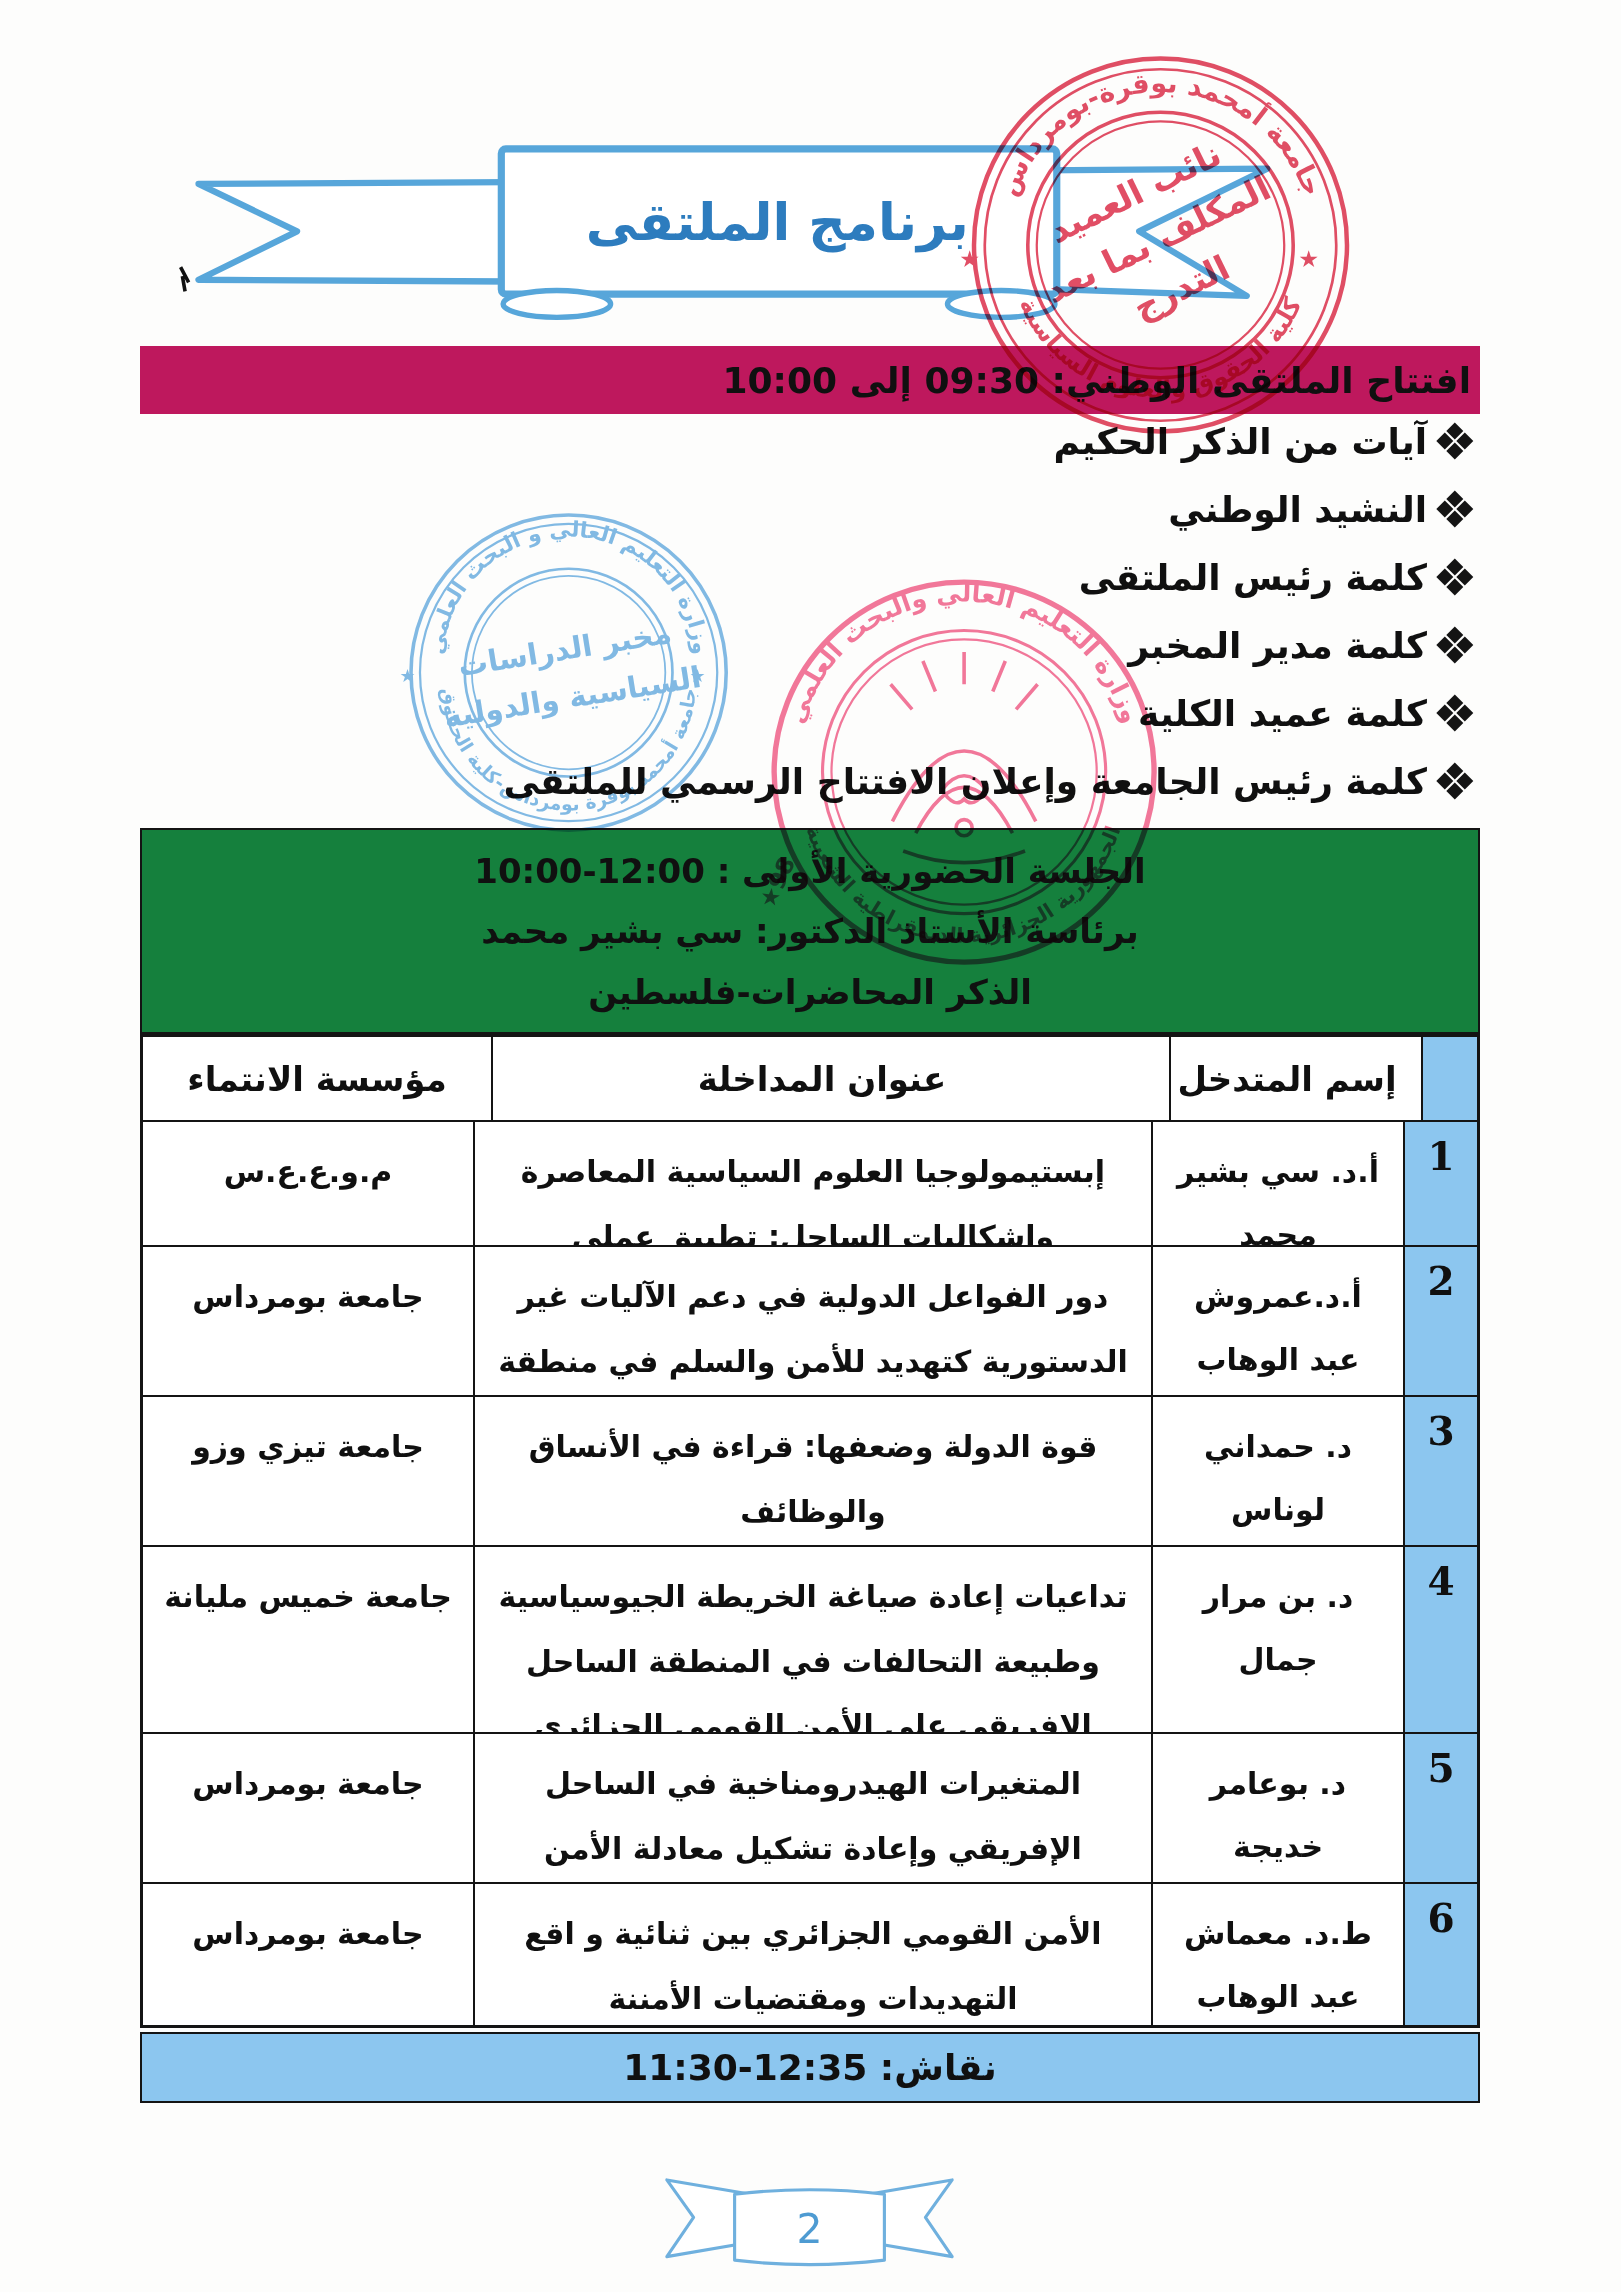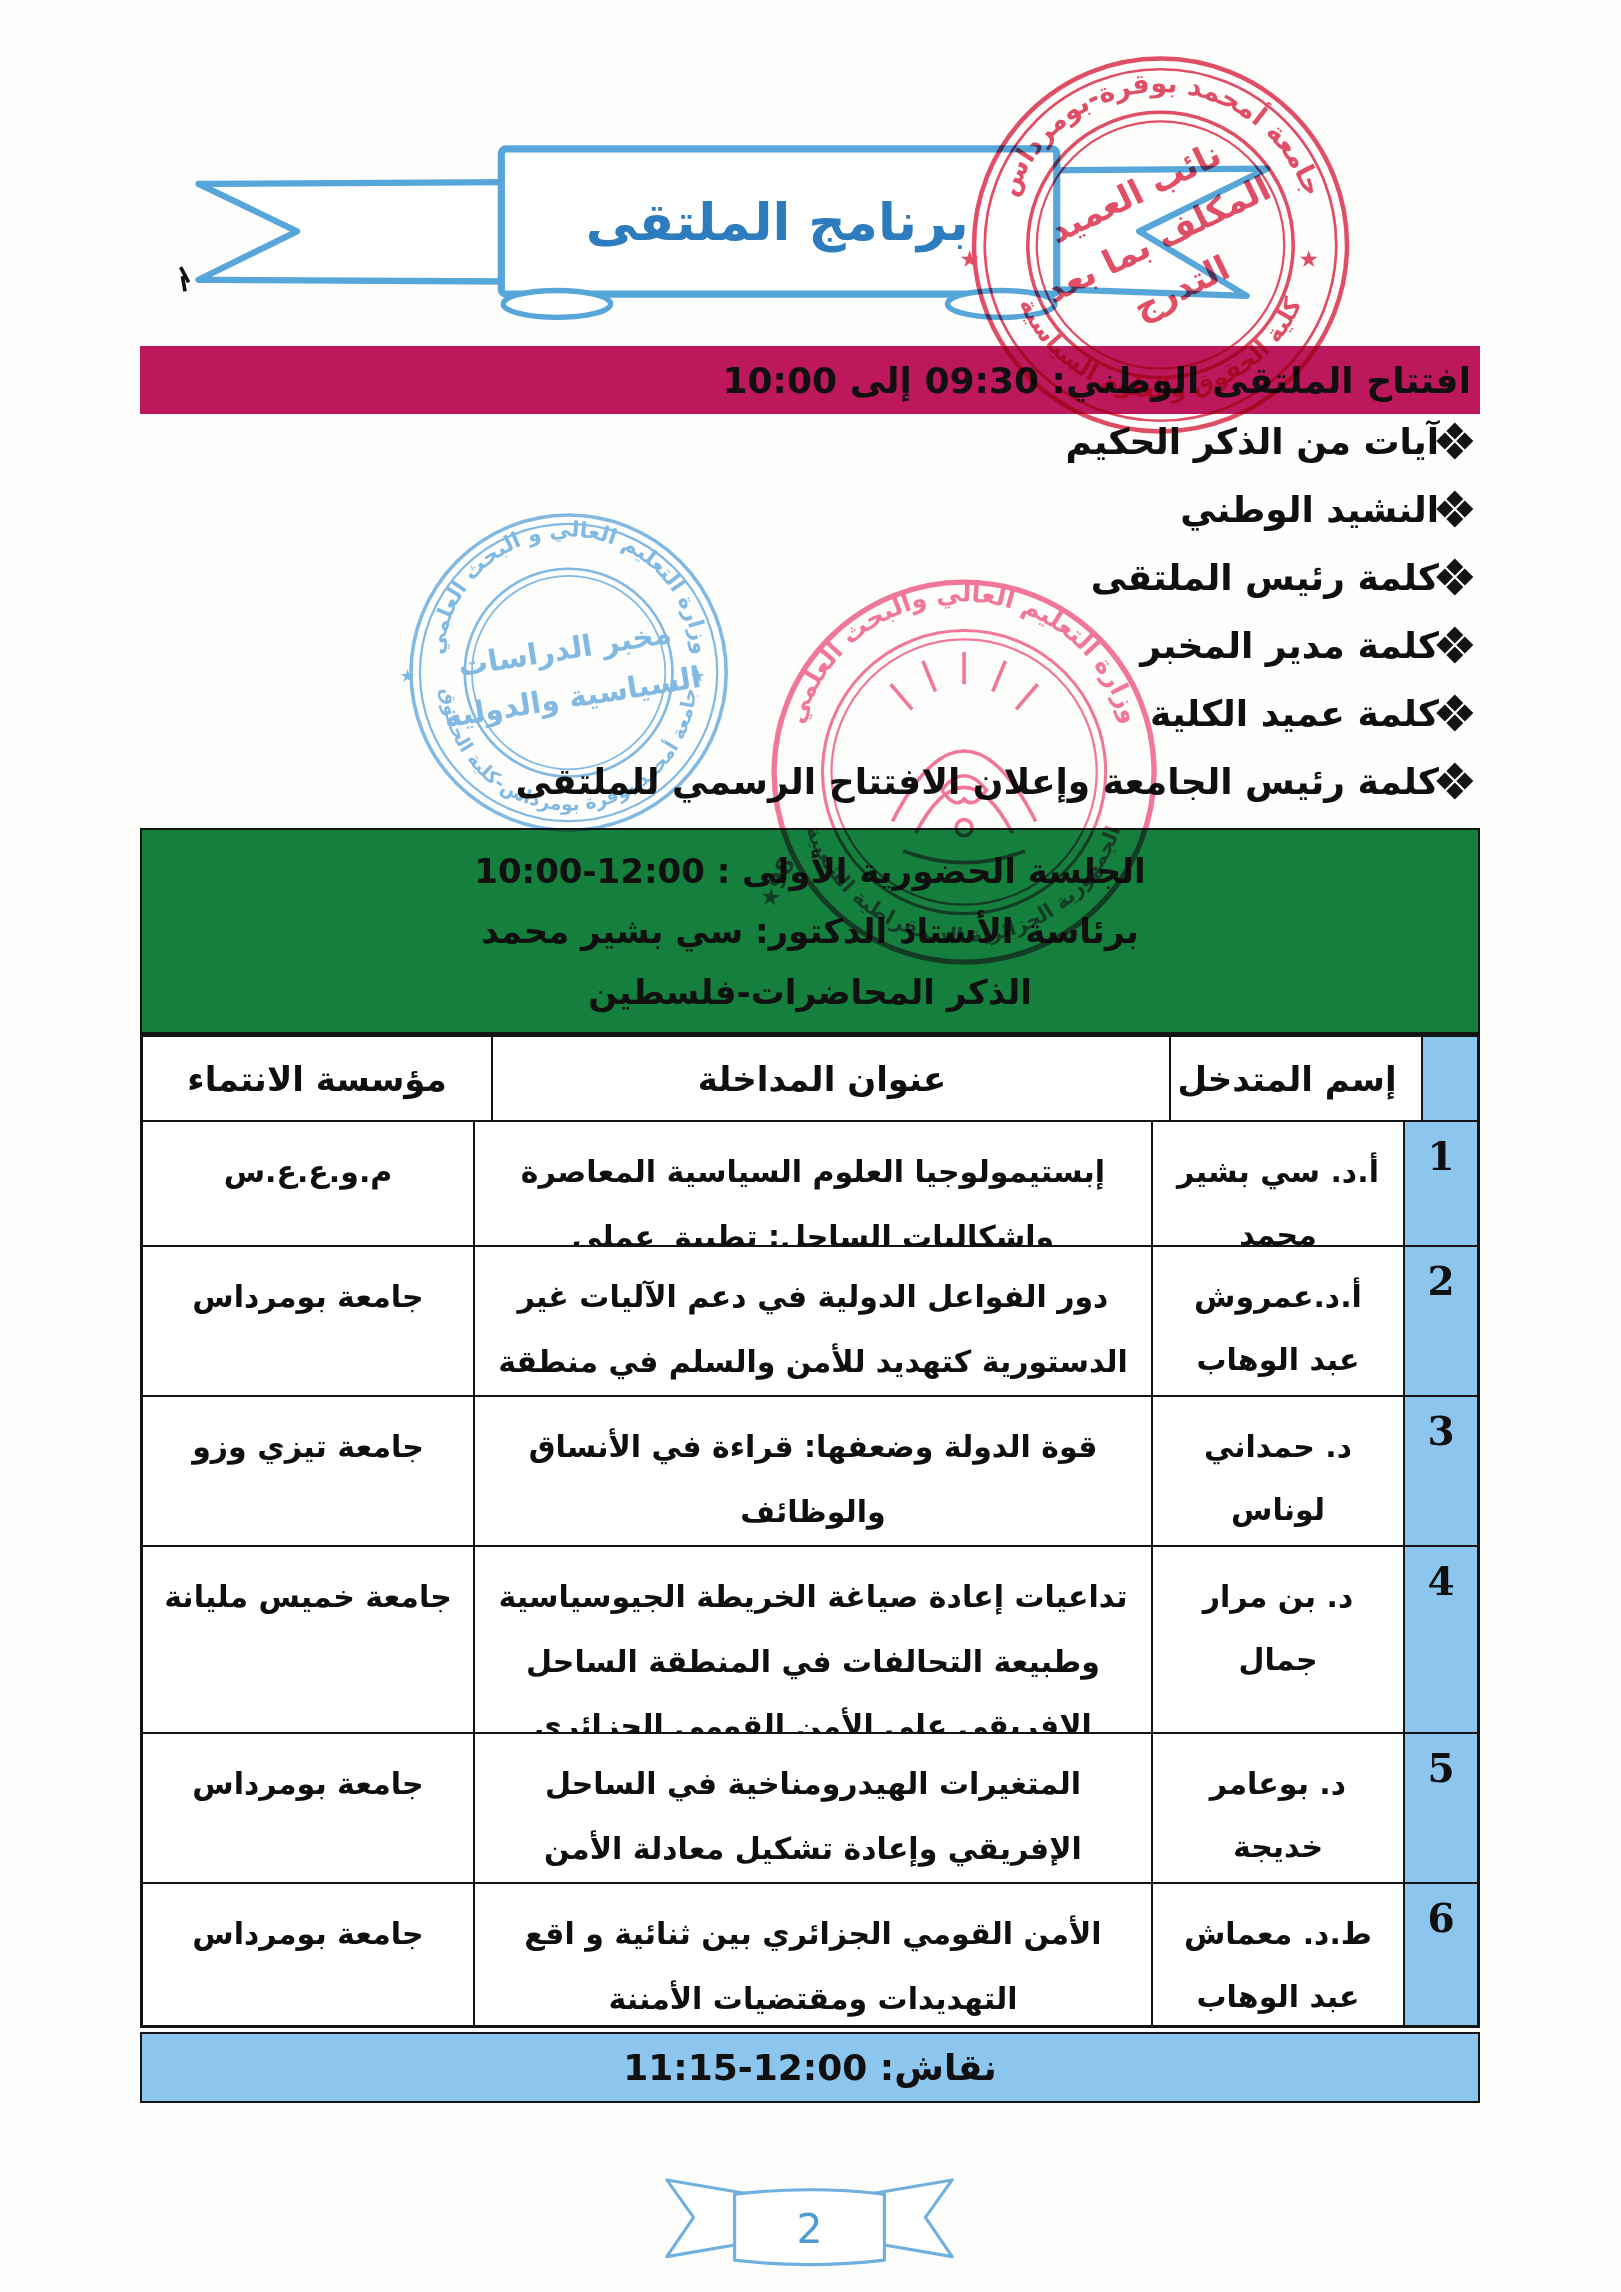--- a/index.html
+++ b/index.html
@@ -25,21 +25,21 @@
   
   .open-bar {
     position:absolute; left:140px; top:346px; width:1340px; height:68px;
     background:#be185d; display:flex; align-items:center;
     padding:0 9px; font-size:36px; font-weight:700;
   }
 
   
   .open-list { position:absolute; right:150px; top:407px; list-style:none; }
   .open-list li {
-    height:68px; display:flex; align-items:center; gap:0;
+    height:68px; display:flex; align-items:center; gap:12px;
     font-size:36px; font-weight:700; white-space:nowrap;
   }
   .bullet { position:relative; width:32px; height:32px; flex:0 0 32px; }
   .bullet i { position:absolute; width:11.6px; height:11.6px; background:#141414; transform:rotate(45deg); }
   .bullet i:nth-child(1){ left:9.9px; top:0; }
   .bullet i:nth-child(2){ left:0;  top:9.9px; }
   .bullet i:nth-child(3){ left:19.7px; top:9.9px; }
   .bullet i:nth-child(4){ left:9.9px; top:19.7px; }
 
   
@@ -208,21 +208,21 @@
     <div class="cell body-cell title-cell">المتغيرات الهيدرومناخية في الساحل الإفريقي وإعادة تشكيل معادلة الأمن القومي الجزائري</div>
     <div class="cell body-cell aff-cell last-col">جامعة بومرداس</div>
 
     <div class="cell num-cell">6</div>
     <div class="cell body-cell name-cell">ط.د. معماش عبد الوهاب</div>
     <div class="cell body-cell title-cell">الأمن القومي الجزائري بين ثنائية و اقع التهديدات ومقتضيات الأمننة</div>
     <div class="cell body-cell aff-cell last-col">جامعة بومرداس</div>
   </div>
 
   <div class="discussion-bar">
-    <span>نقاش: 12:00-11:15</span>
+    <span>نقاش: 12:35-11:30</span>
   </div>
 
   <svg class="stamp stamp-dean" viewBox="0 0 474 452">
     <defs>
       <path id="redTop" d="M77,168 A170,170 0 0 1 397,168"></path>
       <path id="redBot" d="M77,284 A170,170 0 0 0 397,284"></path>
     </defs>
     <g fill="none" stroke="#dd3550">
       <circle cx="237" cy="226" r="208" stroke-width="5"></circle>
       <circle cx="237" cy="226" r="196" stroke-width="3"></circle>

